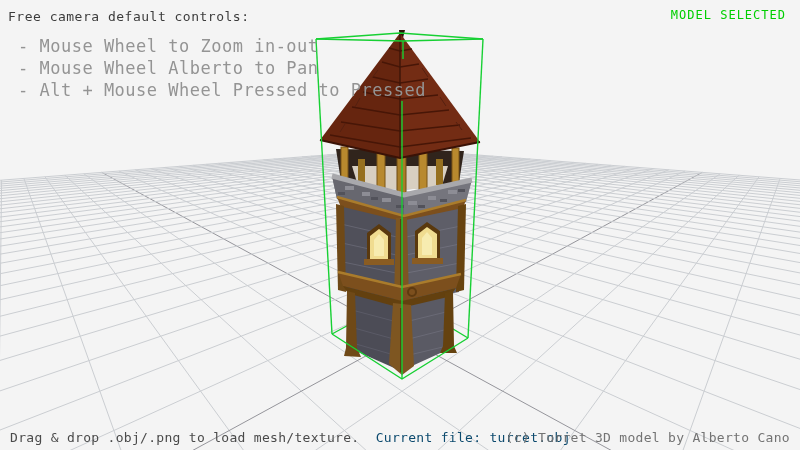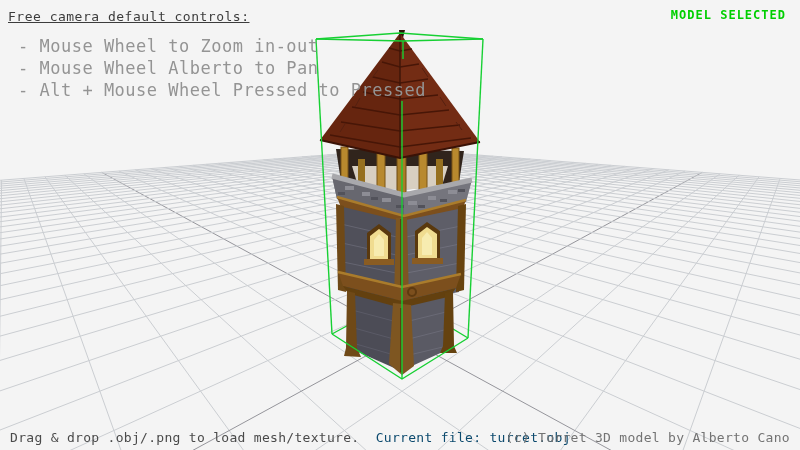--- a/index.html
+++ b/index.html
@@ -4,23 +4,23 @@
 <style>
   html,body{margin:0;padding:0;background:#e8e8e8;}
   .stage{
     position:relative;width:800px;height:450px;overflow:hidden;
     background:#f4f4f4;
     font-family:"DejaVu Sans Mono","Liberation Mono",monospace;
     cursor:default;user-select:none;
   }
   .stage svg{position:absolute;left:0;top:0;}
   .hud{position:absolute;white-space:pre;}
-  .help-title{left:8px;top:9px;font-size:13px;color:#3c3c3c;letter-spacing:0.5px;text-decoration:underline;}
+  .help-title{left:8px;top:9px;font-size:13px;color:#3c3c3c;letter-spacing:0.5px;}
   .help-item{left:18px;font-size:17px;color:#949494;letter-spacing:0.5px;}
-  .status{right:14px;top:8px;font-size:12px;font-weight:bold;color:#00cf00;letter-spacing:1px;}
+  .status{right:14px;top:8px;font-size:12px;font-weight:normal;color:#00cf00;letter-spacing:1px;}
   .footer-left{left:10px;bottom:5px;font-size:13px;color:#4a4a4a;letter-spacing:0.3px;}
   .footer-left .file{color:#0c4a6e;}
   .footer-right{right:10px;bottom:5px;font-size:13px;color:#737373;letter-spacing:0.3px;}
 </style>
 </head>
 <body>
 
 <div class="stage">
 
   <svg width="800" height="450" viewBox="0 0 800 450">

